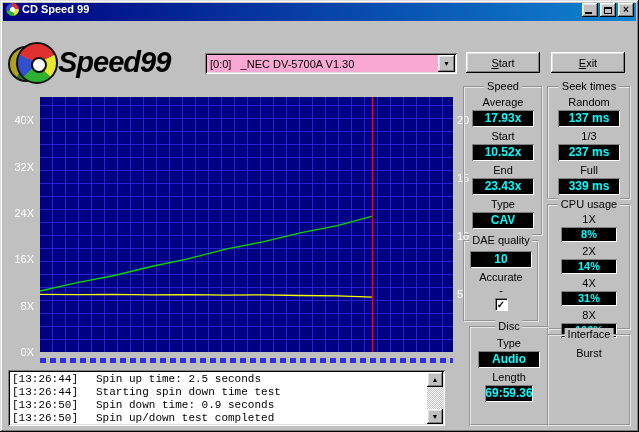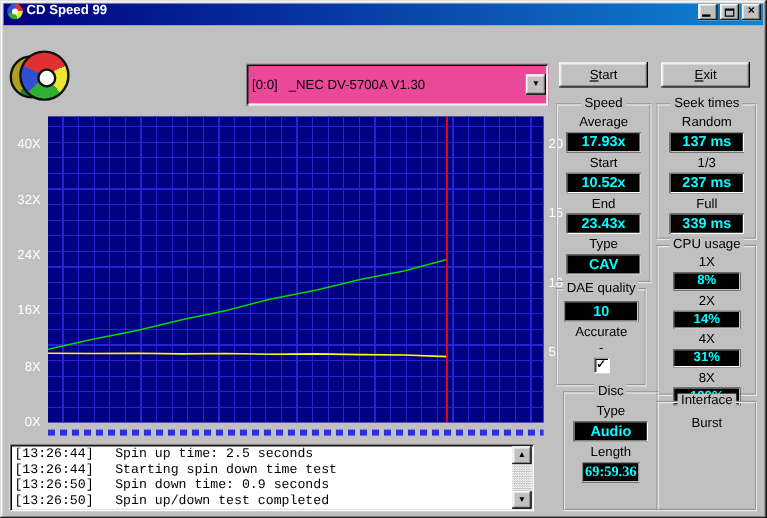--- a/index.html
+++ b/index.html
@@ -61,22 +61,22 @@
   .logo-disc::after {
     content:""; position:absolute; left:13px; top:13px; width:12px; height:12px;
     border-radius:50%; background:#fff; border:2px solid #101010;
   }
   .logo-text {
     position:absolute; left:58px; top:46px; width:150px;
     font-style:italic; font-weight:bold; font-size:29px; letter-spacing:-1px; color:#000;
   }
 
   .combo {
-    position:absolute; left:205px; top:53px; width:252px; height:35px;
-    background:#ec4899;
+    position:absolute; left:205px; top:53px; width:252px; height:21px;
+    background:#f9a8d4;
     box-shadow: inset 1px 1px 0 #808080, inset -1px -1px 0 #fff, inset 2px 2px 0 #000, inset -2px -2px 0 #dfdfdf;
     display:flex; align-items:center;
   }
   .combo-text { flex:1; padding-left:5px; white-space:pre; overflow:hidden; }
   .combo-btn {
     width:17px; height:17px; margin-right:2px; background:var(--chrome,#c0c0c0);
     box-shadow: inset -1px -1px 0 #000, inset 1px 1px 0 #fff, inset -2px -2px 0 #808080, inset 2px 2px 0 #dfdfdf;
     display:flex; align-items:center; justify-content:center; font-size:7px;
   }
 
@@ -129,21 +129,21 @@
     background:var(--chrome,#c0c0c0); padding:0 3px; white-space:nowrap; font-size:11px;
   }
   .flabel { display:block; text-align:center; margin-top:3px; line-height:13px; }
   .display {
     display:block; margin:1px auto 2px auto; width:62px; height:17px; line-height:17px;
     text-align:center; font-weight:bold; font-size:12px;
     background:var(--display_bg,#000); color:var(--display_text,#0ff);
     box-shadow: inset 1px 1px 0 #808080, inset -1px -1px 0 #fff;
   }
   .display.sm { width:56px; height:15px; line-height:15px; font-size:11px; }
-  .display.wide { width:48px;font-family:Liberation Serif, serif; }
+  .display.wide { width:48px; }
 
   .g-speed { left:463px; top:86px;  width:80px; height:150px; padding-top:5px; }
   .g-seek  { left:547px; top:86px;  width:84px; height:114px; padding-top:5px; }
   .g-dae   { left:463px; top:240px; width:76px; height:82px;  padding-top:8px; }
   .g-cpu   { left:547px; top:204px; width:84px; height:126px; padding-top:4px; }
   .g-disc  { left:469px; top:326px; width:80px; height:100px; padding-top:6px; }
   .g-iface { left:547px; top:334px; width:84px; height:92px;  padding-top:8px; }
 
   .dash { display:block; text-align:center; line-height:12px; }
   .checkbox {
@@ -173,20 +173,21 @@
           <span>×</span>
         </span>
     </span>
   </div>
 
 
   <div class="logo-wrap">
     <span class="logo-disc-back"></span>
     <span class="logo-disc"></span>
   </div>
+  <div class="logo-text">Speed99</div>
 
   <div class="combo">
     <span class="combo-text">[0:0]   _NEC DV-5700A V1.30</span>
     <span class="combo-btn">
       <span>▼</span>
     </span>
   </div>
 
   <button class="btn btn-start">
     <span class="btn-label">Start</span>

